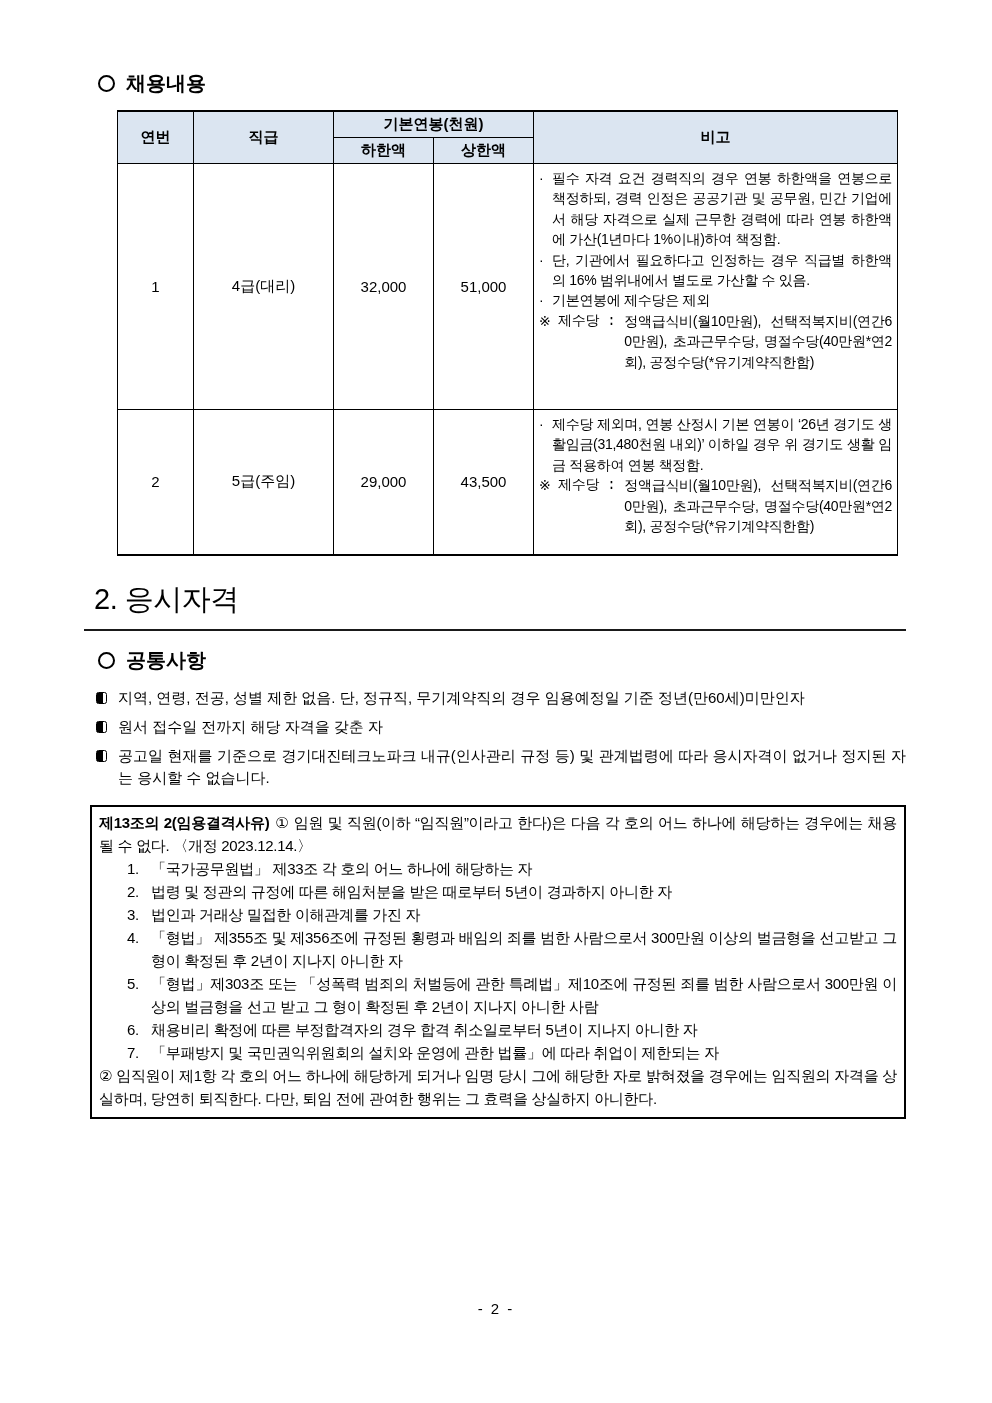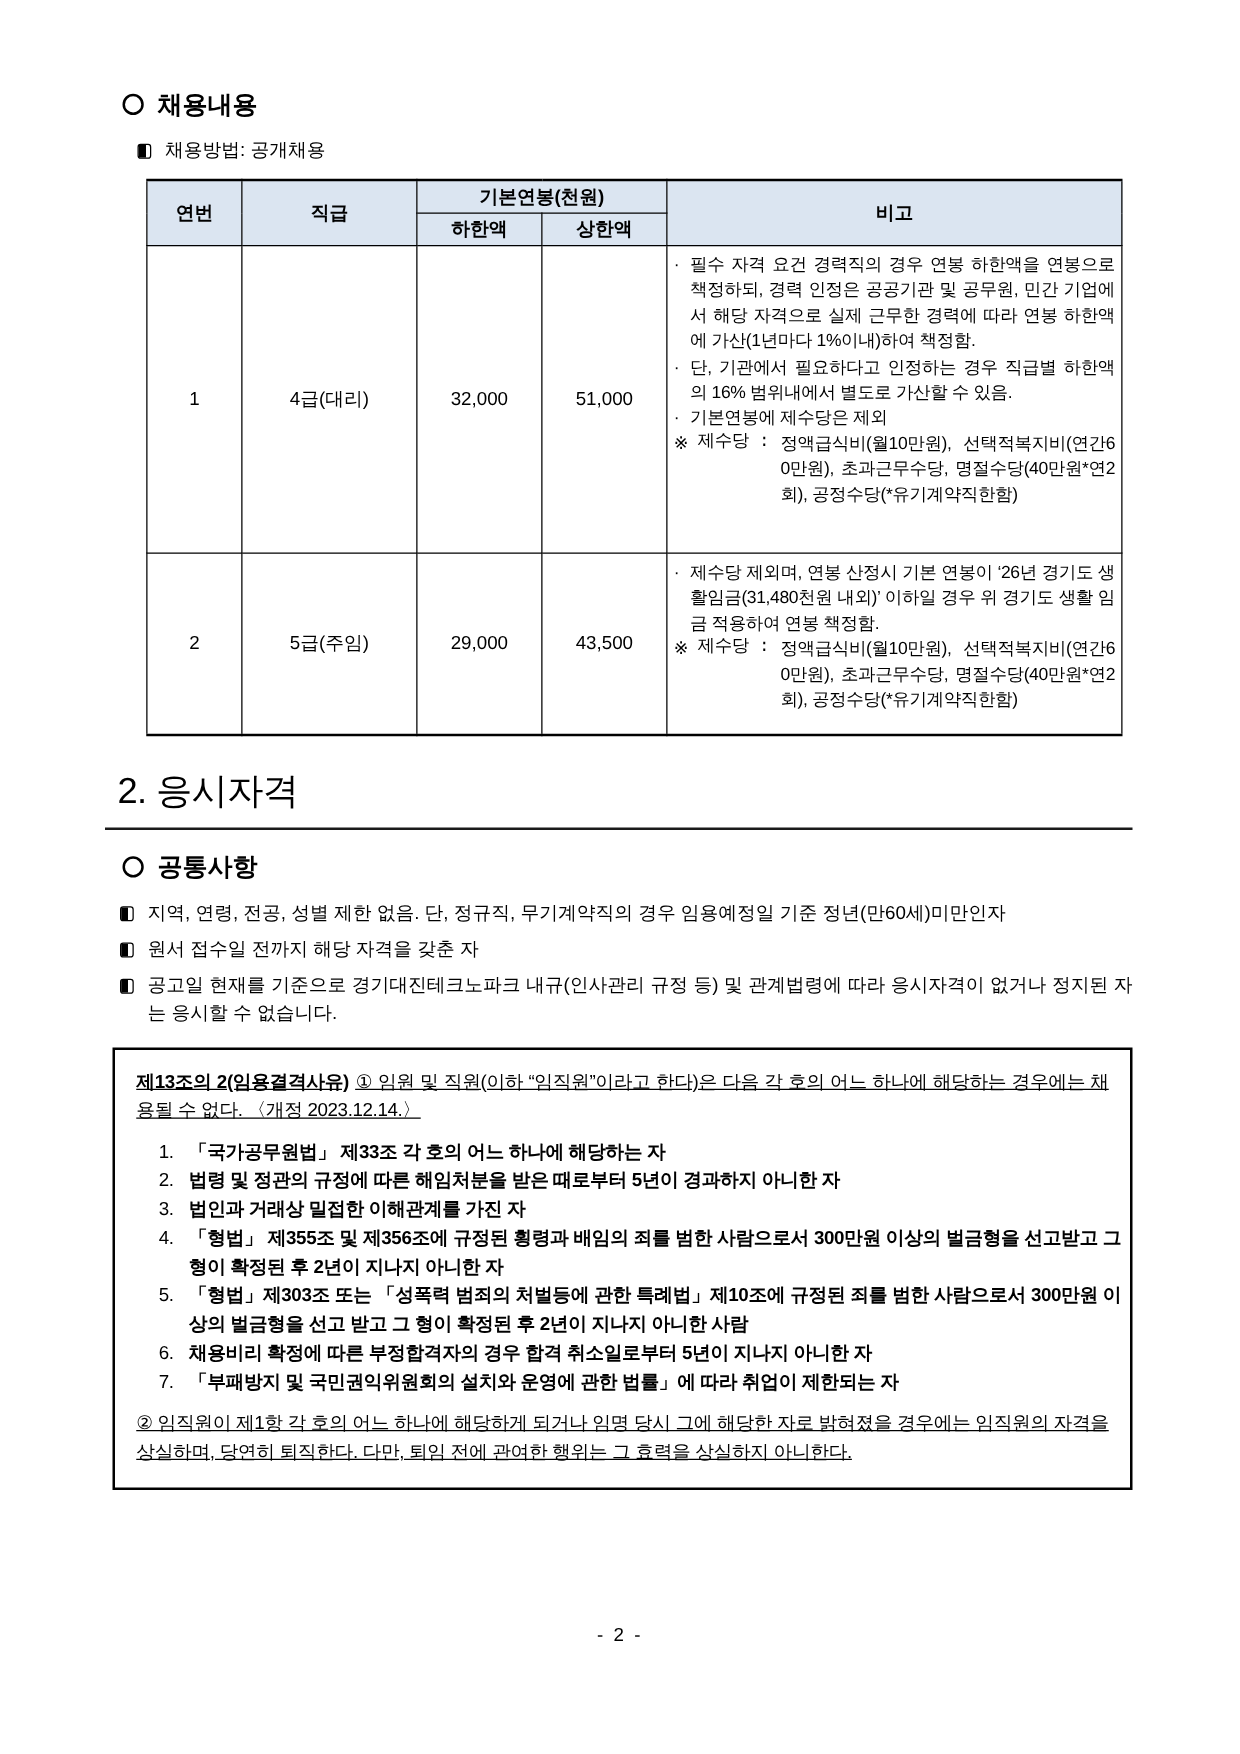--- a/index.html
+++ b/index.html
@@ -38,44 +38,40 @@
   .rem.allow .albl{flex:none;margin:0 9px 0 6px;font-family:Liberation Mono, monospace;}
 
   
   .sec-title{font-size:29px;font-weight:normal;margin:24px 0 0 8px;letter-spacing:-0.5px;}
   .sec-rule{border:none;border-top:2.5px solid #1a1a1a;margin:9px 0 16px -2px;}
   .sub-gap{margin-top:16px;}
 
   
   .legal-box{border:2px solid #000;margin:16px 0 0 4px;padding:4px 7px 7px 7px;
     font-size:15px;line-height:23px;letter-spacing:-0.3px;}
-  .legal-box p{margin:10px;text-align:justify;word-break:break-all;text-decoration:underline;}
+  .legal-box p{margin:0;text-align:justify;word-break:break-all;}
   .legal-box .lb-title{font-weight:bold;margin-right:5px;}
   .l-item{display:flex;padding-left:28px;}
   .l-item .lno{flex:none;min-width:24px;}
-  .l-item .ltxt{flex:1;text-align:justify;word-break:break-all;font-weight:bold;}
+  .l-item .ltxt{flex:1;text-align:justify;word-break:break-all;}
 
   
   .pageno{position:absolute;left:0;width:100%;text-align:center;top:1300px;font-size:15px;letter-spacing:2px;}
 </style>
 </head>
 <body>
 
 <div class="page">
 
   <h2 class="circle-head">
     <span class="circle-icon"></span>
     <span>채용내용</span>
   </h2>
 
   <ul class="bullets">
-    <li>
-      <span class="sq-bullet"></span>
-      <span class="btxt">채용방법: 공개채용</span>
-    </li>
   </ul>
 
   <table class="salary">
     <colgroup>
       <col class="col-no">
         <col class="col-grade">
         <col class="col-min">
         <col class="col-max">
         <col class="col-rem">
     </colgroup>

